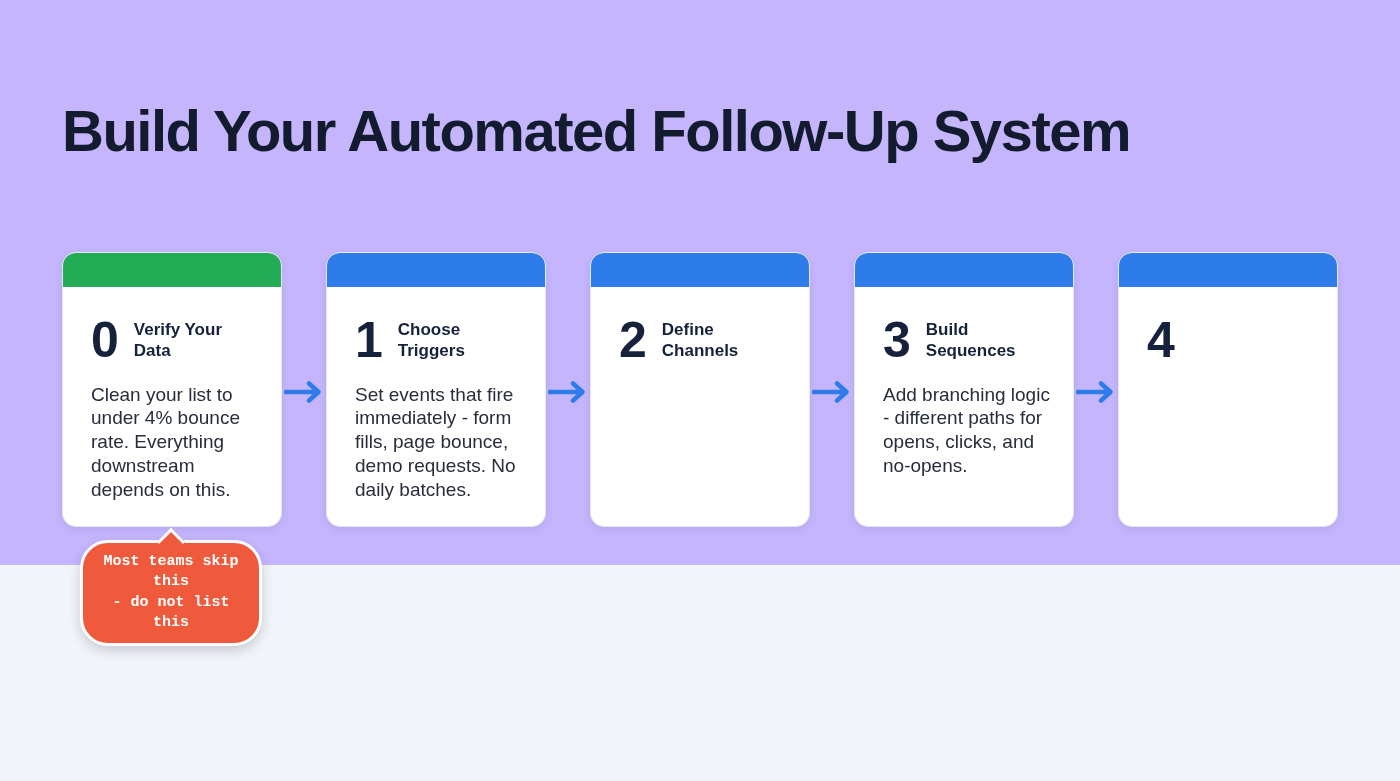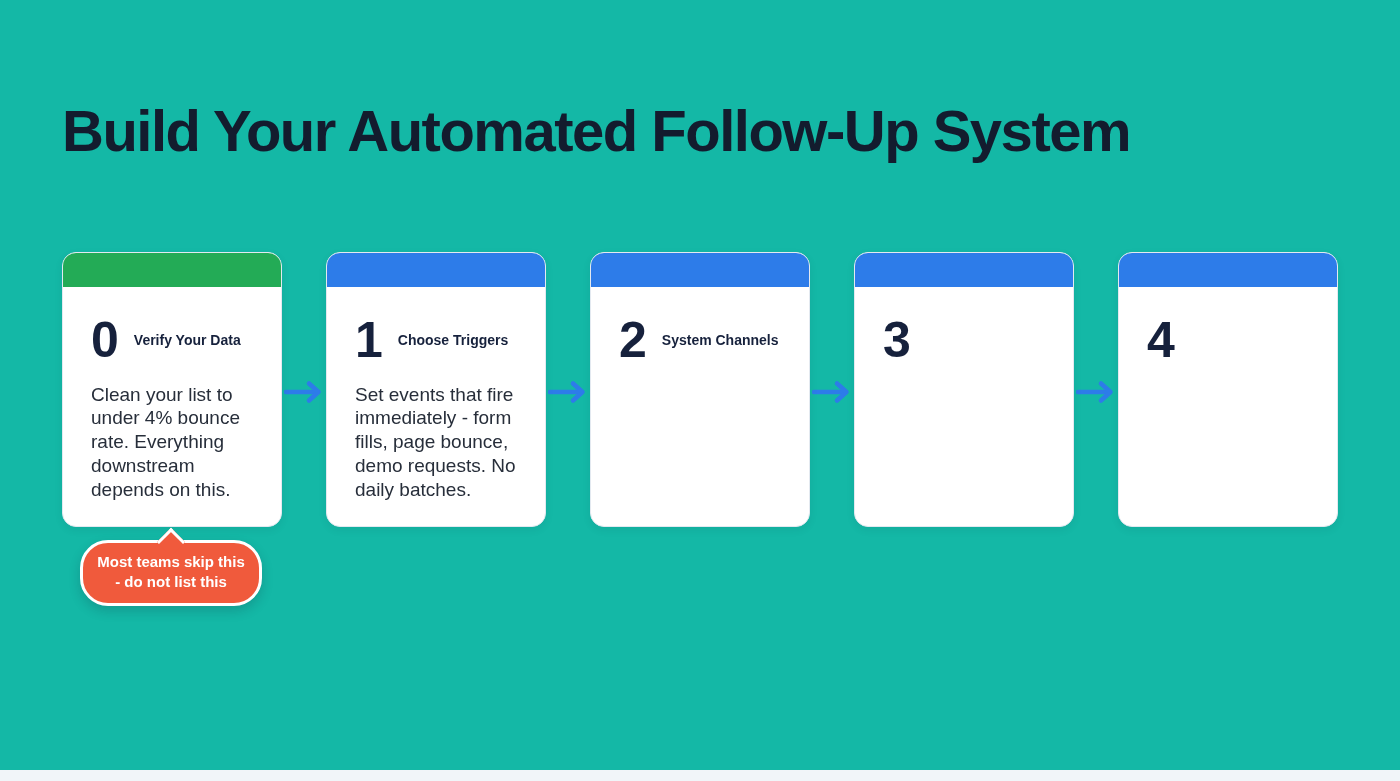--- a/index.html
+++ b/index.html
@@ -5,22 +5,22 @@
   * { margin: 0; padding: 0; box-sizing: border-box; }
   html, body { width: 1400px; height: 781px; }
   body {
     font-family: "Liberation Sans", sans-serif;
     background: #f1f5f9;
     overflow: hidden;
   }
   .canvas {
     position: relative;
     width: 1400px;
-    height: 770px;
-    background: #14b8a6;
+    height: 565px;
+    background: #c4b5fd;
   }
   .page-title {
     position: absolute;
     left: 62px;
     top: 97px;
     font-size: 58px;
     font-weight: 700;
     letter-spacing: -1.5px;
     color: #131c2e;
     white-space: nowrap;
@@ -62,21 +62,21 @@
     gap: 15px;
   }
   .step-number {
     font-size: 50px;
     font-weight: 800;
     line-height: 0.95;
     color: #16213c;
     flex: 0 0 auto;
   }
   .step-title {
-    font-size: 14px;
+    font-size: 17px;
     font-weight: 700;
     line-height: 1.23;
     color: #16213c;
   }
   .step-desc {
     margin-top: 18px;
     font-size: 19px;
     line-height: 1.25;
     color: #272e3a;
   }
@@ -114,20 +114,21 @@
     border-left: 3px solid #ffffff;
     border-top: 3px solid #ffffff;
     transform: rotate(45deg);
   }
   .callout-text {
     position: relative;
     color: #ffffff;
     font-size: 15px;
     font-weight: 700;
     line-height: 1.35;
+    font-family: Liberation Mono, monospace;
   }
 </style>
 </head>
 <body>
 
 <div class="canvas">
 
   <h1 class="page-title">Build Your Automated Follow-Up System</h1>
 
   <div class="flow-row">
@@ -178,40 +179,42 @@
         <polyline points="25,3.5 34.5,12 25,20.5" fill="none" stroke="#2d7ce9" stroke-width="4.5" stroke-linecap="round" stroke-linejoin="round"></polyline>
       </svg>
     </div>
 
     <div class="card-wrap">
       <div class="step-card">
         <div class="card-header" style="background:#2d7ce9"></div>
         <div class="card-body">
           <div class="num-title-row">
             <div class="step-number">2</div>
-            <div class="step-title">System Channels</div>
+            <div class="step-title">Define Channels</div>
           </div>
         </div>
       </div>
     </div>
 
     <div class="arrow-gap">
       <svg width="40" height="24" viewBox="0 0 40 24">
         <line x1="2" y1="12" x2="31" y2="12" stroke="#2d7ce9" stroke-width="4.5" stroke-linecap="round"></line>
         <polyline points="25,3.5 34.5,12 25,20.5" fill="none" stroke="#2d7ce9" stroke-width="4.5" stroke-linecap="round" stroke-linejoin="round"></polyline>
       </svg>
     </div>
 
     <div class="card-wrap">
       <div class="step-card">
         <div class="card-header" style="background:#2d7ce9"></div>
         <div class="card-body">
           <div class="num-title-row">
             <div class="step-number">3</div>
-          </div>
+            <div class="step-title">Build Sequences</div>
+          </div>
+          <div class="step-desc">Add branching logic - different paths for opens, clicks, and no-opens.</div>
         </div>
       </div>
     </div>
 
     <div class="arrow-gap">
       <svg width="40" height="24" viewBox="0 0 40 24">
         <line x1="2" y1="12" x2="31" y2="12" stroke="#2d7ce9" stroke-width="4.5" stroke-linecap="round"></line>
         <polyline points="25,3.5 34.5,12 25,20.5" fill="none" stroke="#2d7ce9" stroke-width="4.5" stroke-linecap="round" stroke-linejoin="round"></polyline>
       </svg>
     </div>

